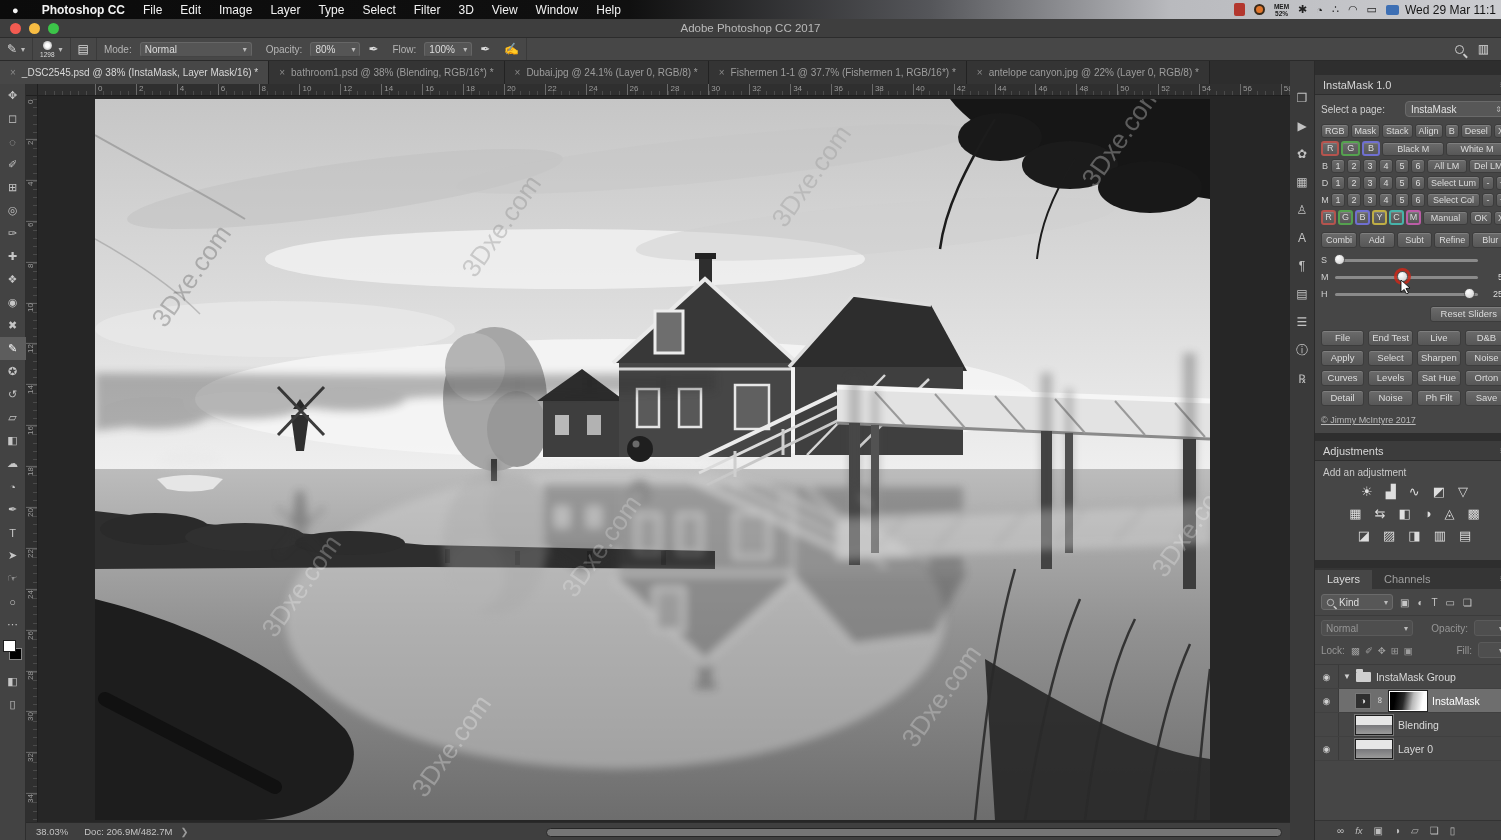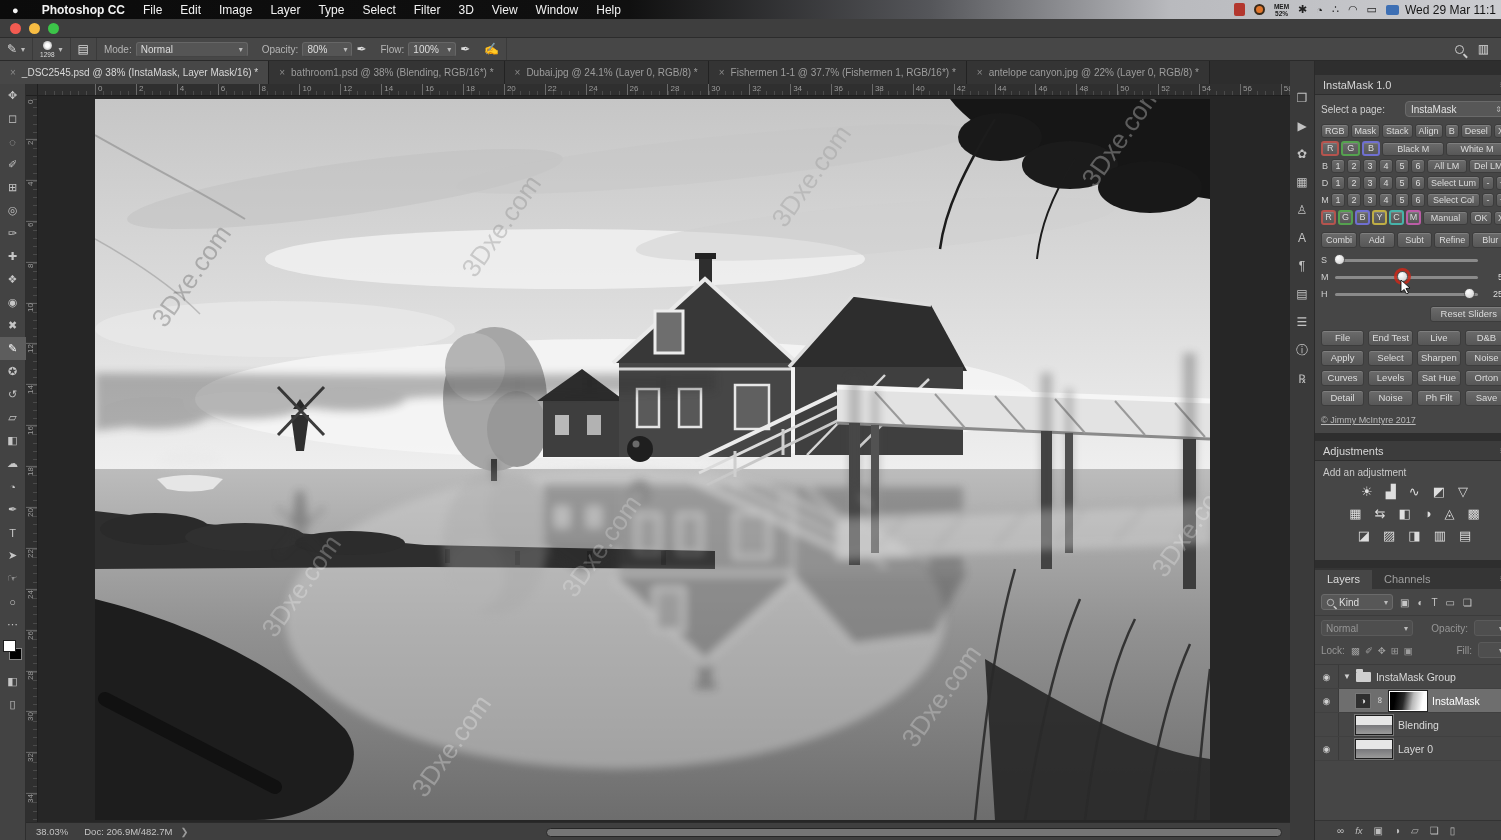--- a/index.html
+++ b/index.html
@@ -27,21 +27,21 @@
     border-bottom:1px solid #2c2c2c; display:flex; align-items:center; z-index:40; }
   .tlights { display:flex; gap:8px; margin-left:10px; }
   .tl { width:11px; height:11px; border-radius:50%; }
   .tl.r { background:#f35b51; } .tl.y { background:#f8bd43; } .tl.g { background:#3cc449; }
   #titlebar .wtitle { position:absolute; left:0; right:0; text-align:center; color:#b9b9b9; font-size:11.5px; }
 
   
   #optionsbar { position:absolute; top:38px; left:0; width:1501px; height:23px; background:#474747;
     border-bottom:1px solid #2a2a2a; display:flex; align-items:center; font-size:10px; color:#c9c9c9; z-index:40; }
   .obar-group { display:flex; align-items:center; gap:4px; padding:0 7px; height:100%; border-right:1px solid #3a3a3a; }
-  .obar-group.noline { border-right:none; }
+  .obar-group.noline { border-right:none;gap:8px; }
   .tool-glyph { font-size:12px; color:#ddd; }
   .chev { font-size:8px; color:#bbb; }
   .bpv { display:flex; flex-direction:column; align-items:center; line-height:7px; }
   .bpv .dot { width:9px; height:9px; border-radius:50%; background:radial-gradient(circle,#fff 30%,#999 100%); }
   .bpv .num { font-size:6.5px; color:#ddd; margin-top:1px; }
   .oselect { background:#555; border:1px solid #666; border-bottom-color:#444; border-radius:3px;
     height:15px; display:flex; align-items:center; justify-content:space-between; padding:0 4px; color:#ddd; }
   .oselect .chev { margin-left:6px; }
   .obar-label { color:#b5b5b5; }
   .search-glyph { width:9px; height:9px; border:1.5px solid #ccc; border-radius:50%; position:relative; display:inline-block; }
@@ -219,20 +219,21 @@
         <span class="sticon">∴</span>
         <span class="sticon">◠</span>
         <span class="sticon">▭</span>
       </span>
     <span class="blue-box"></span>
   </span>
   <span class="clock">Wed 29 Mar 11:1</span>
 </div>
 
 <div id="titlebar">
+  <span class="wtitle">Adobe Photoshop CC 2017</span>
   <span class="tlights">
     <span class="tl r"></span>
     <span class="tl y"></span>
     <span class="tl g"></span>
   </span>
 </div>
 
 <div id="optionsbar">
   <div class="obar-group">
     <span class="tool-glyph">✎</span>

